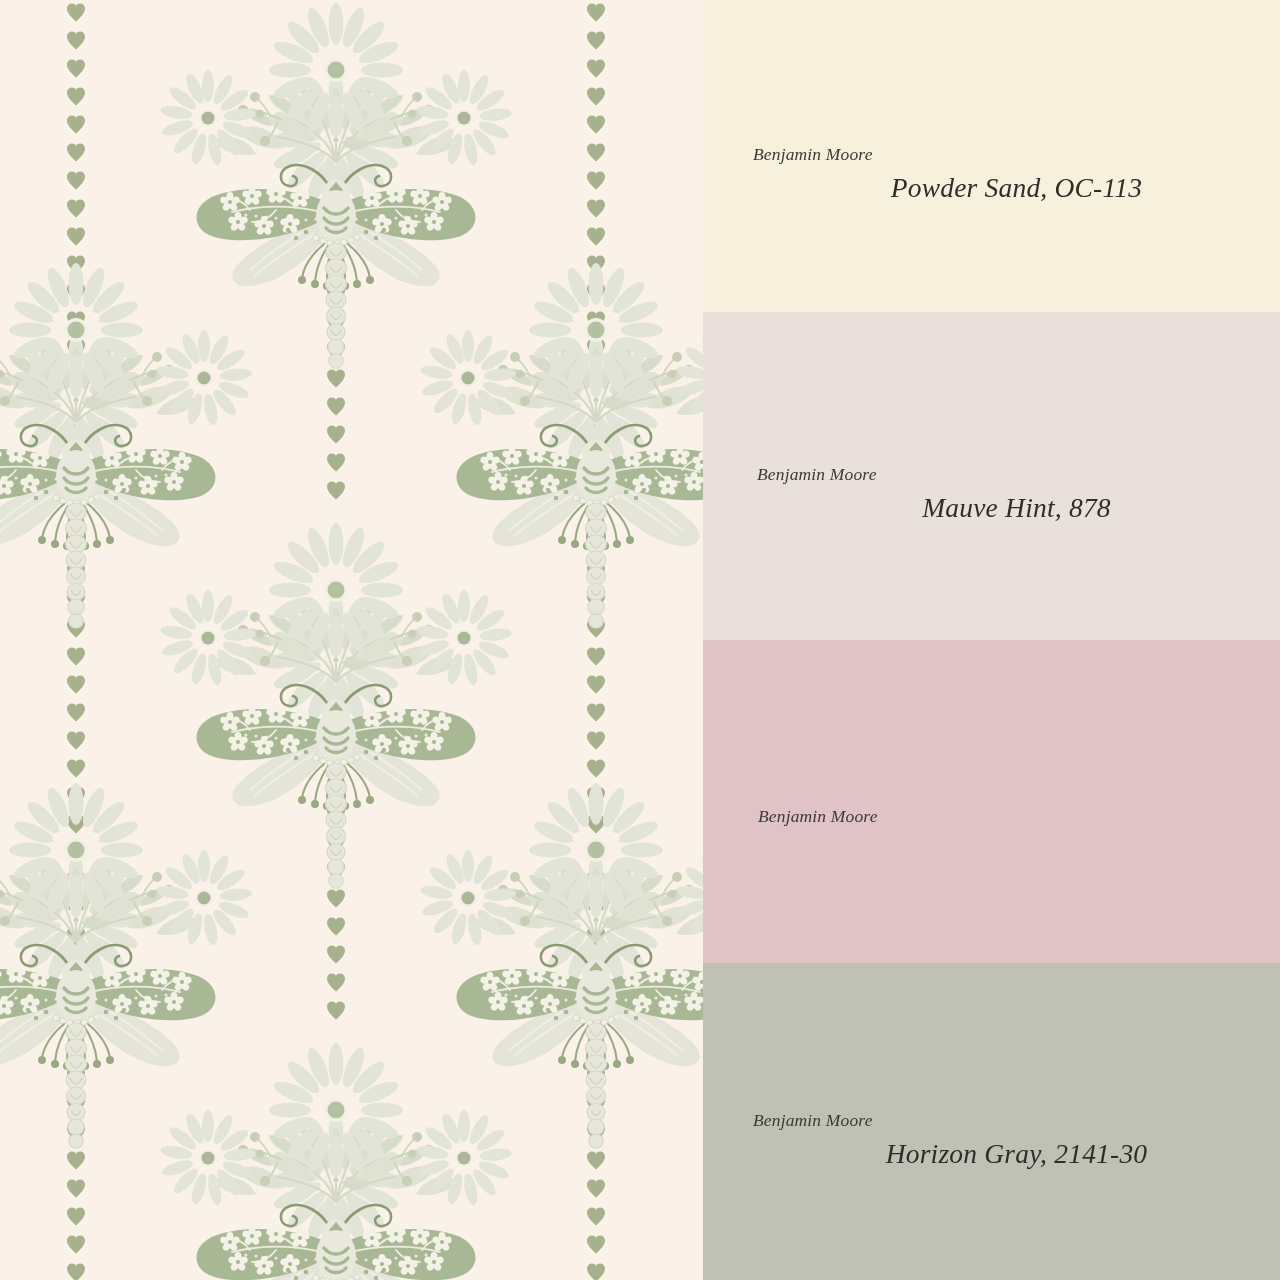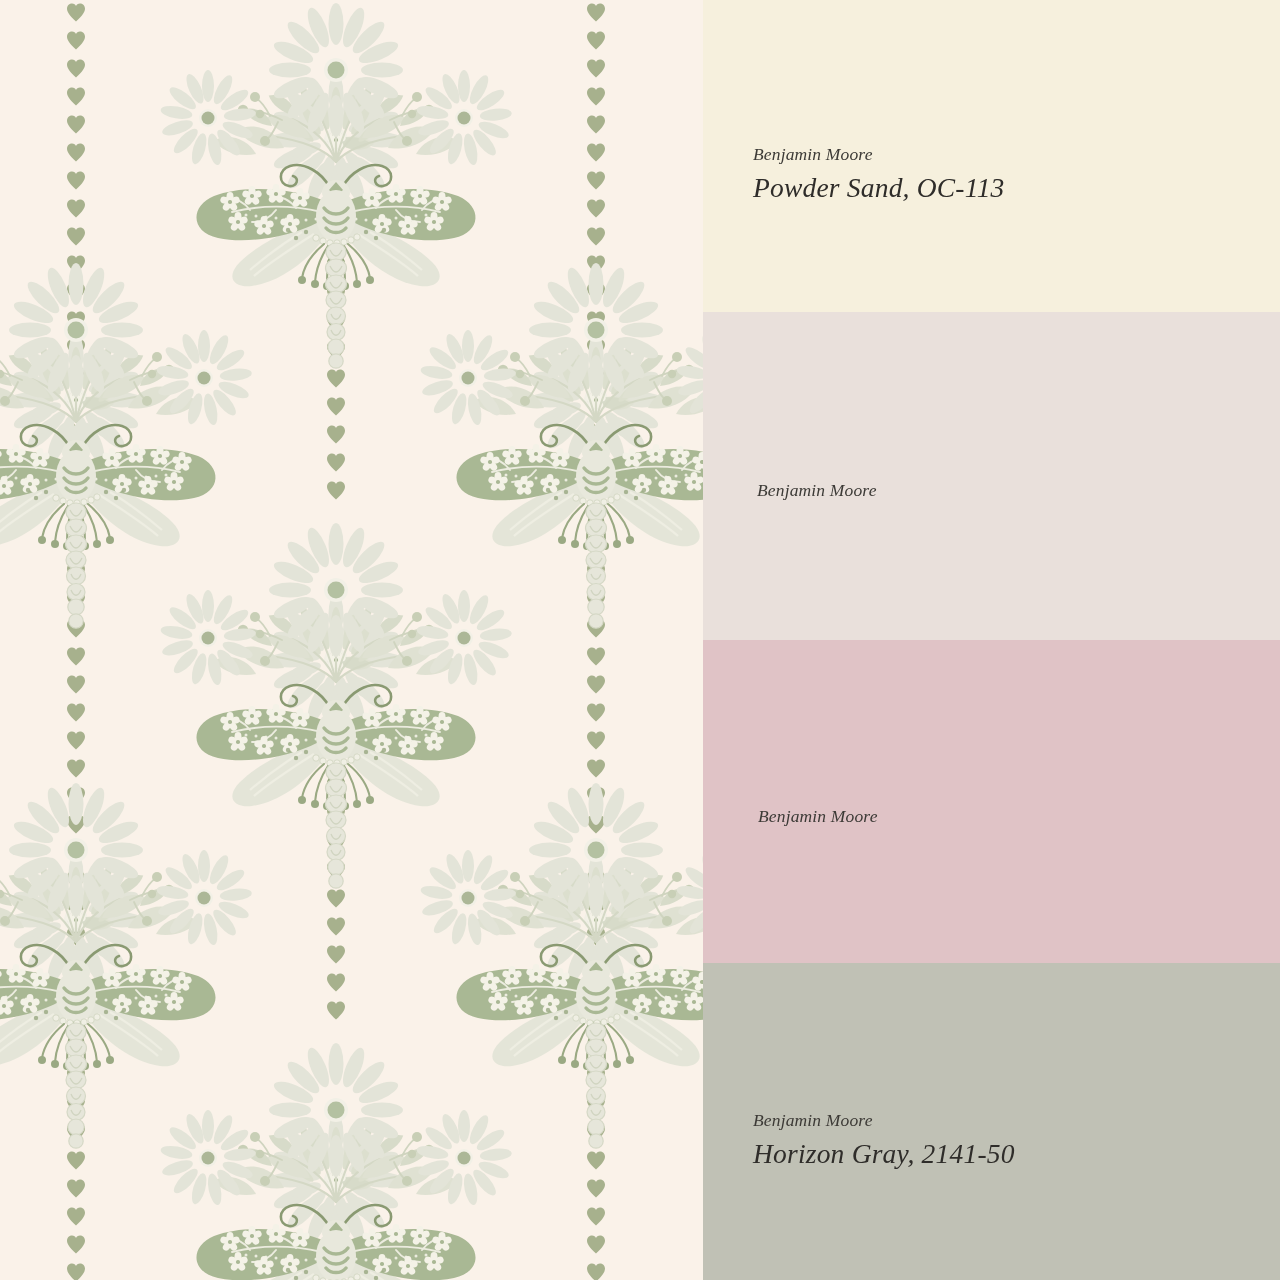--- a/index.html
+++ b/index.html
@@ -36,20 +36,21 @@
     letter-spacing:.15px;
     margin-bottom:7px;
     white-space:nowrap;
   }
   .cname{
     font-style:italic;
     font-size:27.5px;
     color:#2f2d2a;
     letter-spacing:.2px;
     white-space:nowrap;
+    text-align:center;
   }
   
   .sw2 .swatch-inner{padding-left:50px;}
   .sw2 .brand{padding-left:4px;}
   .sw3 .brand{padding-left:5px;}
 </style>
 </head>
 <body>
 
 <div id="board">
@@ -427,30 +428,31 @@
     <div class="swatch sw1" style="background:#f6f0dd;height:312px;">
       <div class="swatch-inner">
         <div class="brand">Benjamin Moore</div>
         <div class="cname">Powder Sand, OC-113</div>
       </div>
     </div>
 
     <div class="swatch sw2" style="background:#e9e0db;height:328px;">
       <div class="swatch-inner">
         <div class="brand">Benjamin Moore</div>
+        <div class="cname">Mauve Hint, 878</div>
       </div>
     </div>
 
     <div class="swatch sw3" style="background:#e0c3c6;height:323px;">
       <div class="swatch-inner">
         <div class="brand">Benjamin Moore</div>
       </div>
     </div>
 
     <div class="swatch sw4" style="background:#c0c1b5;height:317px;">
       <div class="swatch-inner">
         <div class="brand">Benjamin Moore</div>
-        <div class="cname">Horizon Gray, 2141-50</div>
+        <div class="cname">Horizon Gray, 2141-30</div>
       </div>
     </div>
 
   </div>
 </div>
 
 </body></html>

